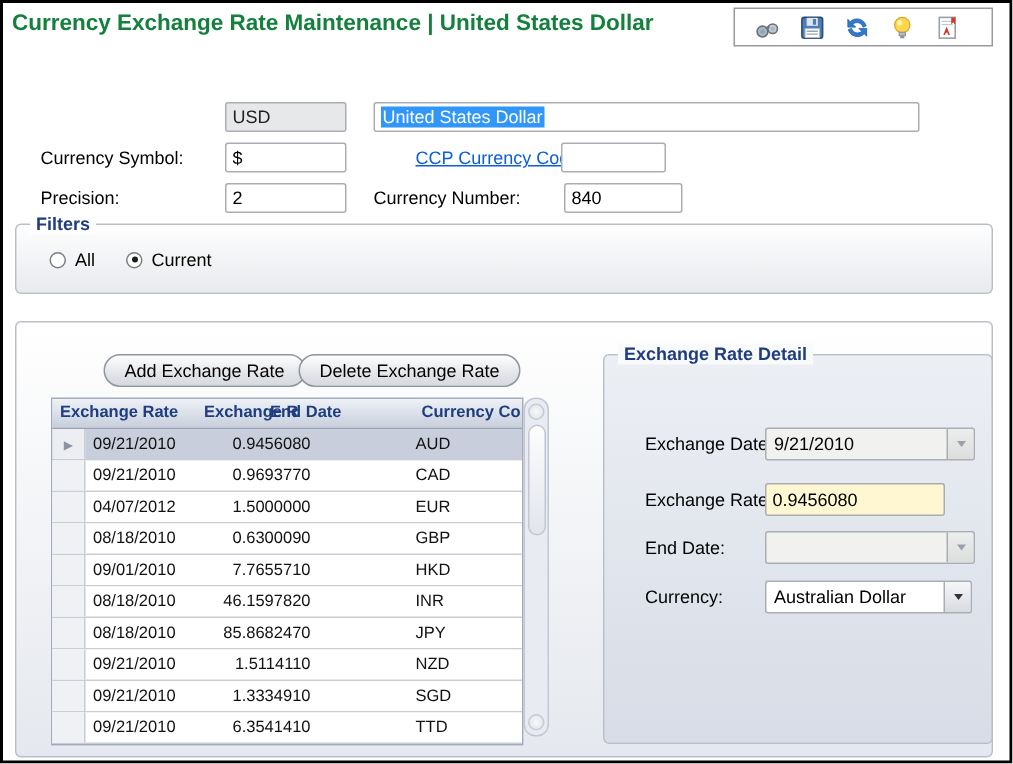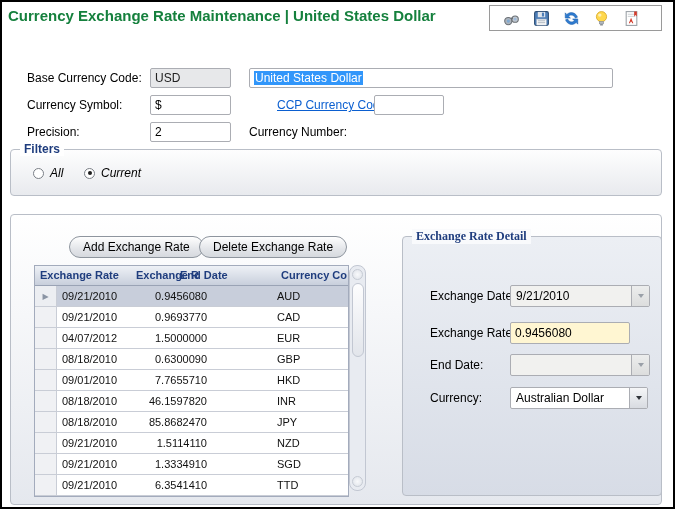--- a/index.html
+++ b/index.html
@@ -45,21 +45,21 @@
     background:linear-gradient(#fefefe,#e8eaee); }
   .radio { position:absolute; display:flex; align-items:center; gap:6px; cursor:pointer; }
   .radio-circle {
     width:11px; height:11px; border-radius:50%; background:#fff;
     border:1px solid #7a7f86; position:relative;
   }
   .radio.checked .radio-circle::after {
     content:""; position:absolute; left:2.5px; top:2.5px; width:4px; height:4px;
     border-radius:50%; background:#1c1c1c;
   }
-  .radio-label { font-size:12px; color:#000;font-style:italic; }
+  .radio-label { font-size:12px; color:#000; }
 
   .gb-rates { left:8px; top:212px; width:652px; height:291px;
     background:linear-gradient(#ffffff,#e5e8ee); }
 
   .pill-btn {
     position:absolute; height:22px; border:1px solid #8e959e; border-radius:11px;
     background:linear-gradient(#fefefe,#e3e5e9 60%,#d6d9de);
     font-family:inherit; font-size:12px; color:#000; padding:0 13px; cursor:pointer;
   }
 
@@ -102,21 +102,21 @@
     background:radial-gradient(#f8f9fb,#dde1e8); border:1px solid #c6cbd4;
   }
   .vs-btn.up{top:3px} .vs-btn.down{bottom:3px}
   .vs-thumb {
     position:absolute; left:1.5px; top:17px; width:12px; height:74px; border-radius:7px;
     background:linear-gradient(#fdfdfe,#e2e5eb); border:1px solid #c2c7d2; cursor:grab;
   }
 
   .gb-detail { left:391px; top:21px; width:260px; height:260px;
     background:linear-gradient(#eceff4,#d7dce6); }
-  .gb-detail .gb-label { background:#f9fafc;font-family:Liberation Serif, serif; }
+  .gb-detail .gb-label { background:#f9fafc; }
 
   .d-lbl { position:absolute; left:27px; font-size:12px; color:#000; white-space:nowrap; }
   .combo {
     position:absolute; left:107px; height:22px; border:1px solid #abadb3; border-radius:2px;
     background:#fff; display:flex; align-items:stretch; overflow:hidden;
   }
   .combo.disabled { background:#f1f1ef; }
   .combo-text { flex:1; font-size:12px; padding:3px 5px; color:#000; white-space:nowrap; overflow:hidden; }
   .combo-btn {
     width:18px; border-left:1px solid #abadb3; display:flex; align-items:center; justify-content:center;
@@ -172,34 +172,34 @@
       <svg viewBox="0 0 16 16">
         <rect x="3" y="1.5" width="10" height="13" fill="#ffffff" stroke="#9aa0a6"></rect>
         <line x1="4.5" y1="4" x2="11.5" y2="4" stroke="#c4c9ce" stroke-width="0.8"></line>
         <line x1="4.5" y1="6" x2="11.5" y2="6" stroke="#c4c9ce" stroke-width="0.8"></line>
         <path d="M10.5 1.5 L13 1.5 L13 6 L11.75 4.6 L10.5 6 Z" fill="#d23a2a"></path>
         <path d="M5.5 12.5 L7.6 7.2 L9.7 12.5 L8.6 12.5 L8.1 11.1 L7.1 11.1 L6.6 12.5 Z" fill="#d23a2a"></path>
       </svg>
     </span>
   </div>
 
-  <span class="lbl" style="left:25px; top:69px;">Base Currency Code:</span>
   <input class="txt disabled" style="left: 148px; top: 66px; width: 81px;" readonly="" value="USD">
   <div class="txt namebox" style="left:247px; top:66px; width:364px;">
     <span class="hl">United States Dollar</span>
   </div>
 
   <span class="lbl" style="left:25px; top:96px;">Currency Symbol:</span>
   <input class="txt" style="left: 148px; top: 93px; width: 81px;" value="$">
   <a class="link" style="left:247px; top:96px;margin-left:28px;">CCP Currency Code:</a>
   <input class="txt" style="left: 372px; top: 93px; width: 70px;" value="">
 
   <span class="lbl" style="left:25px; top:123px;">Precision:</span>
   <input class="txt" style="left: 148px; top: 120px; width: 81px;" value="2">
   <span class="lbl" style="left:247px; top:123px;">Currency Number:</span>
+  <input class="txt" style="left: 374px; top: 120px; width: 79px;" value="840">
 
   <div class="groupbox gb-filters">
     <span class="gb-label">Filters</span>
     <label class="radio" style="left:22px; top:16px;">
       <span class="radio-circle"></span>
       <span class="radio-label">All</span>
     </label>
     <label class="radio checked" style="left:73px; top:16px;">
       <span class="radio-circle"></span>
       <span class="radio-label">Current</span>

